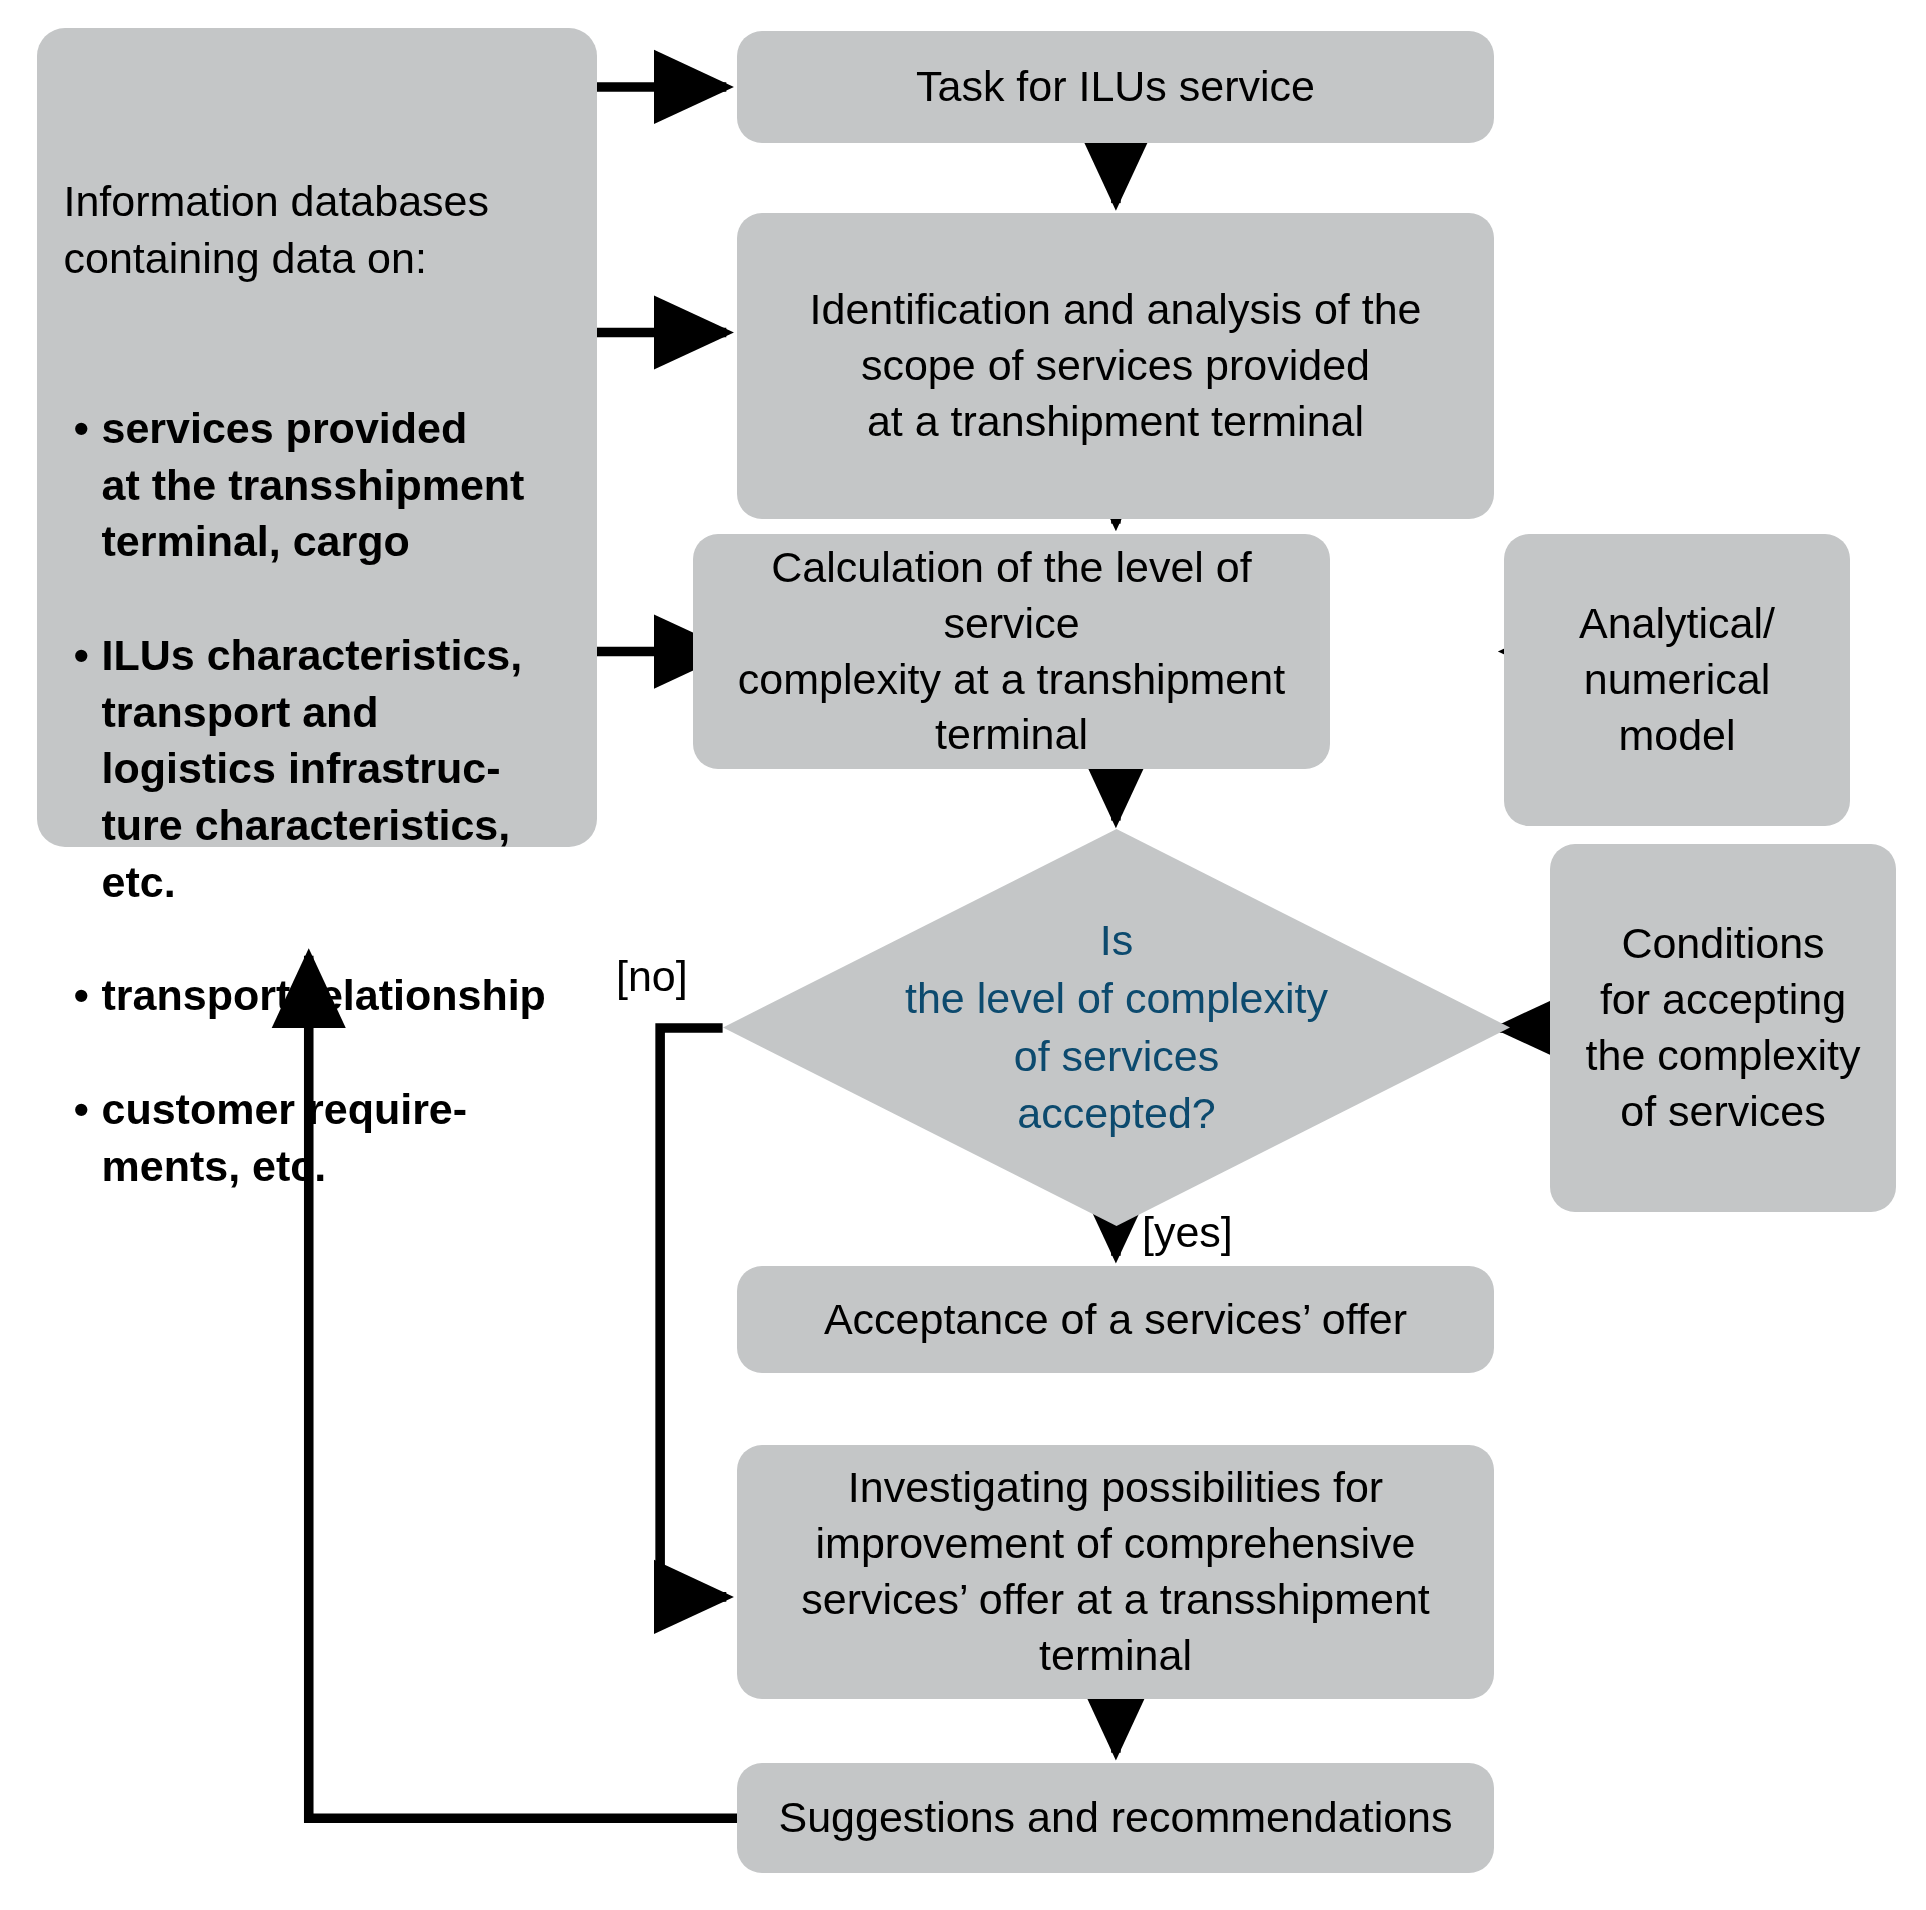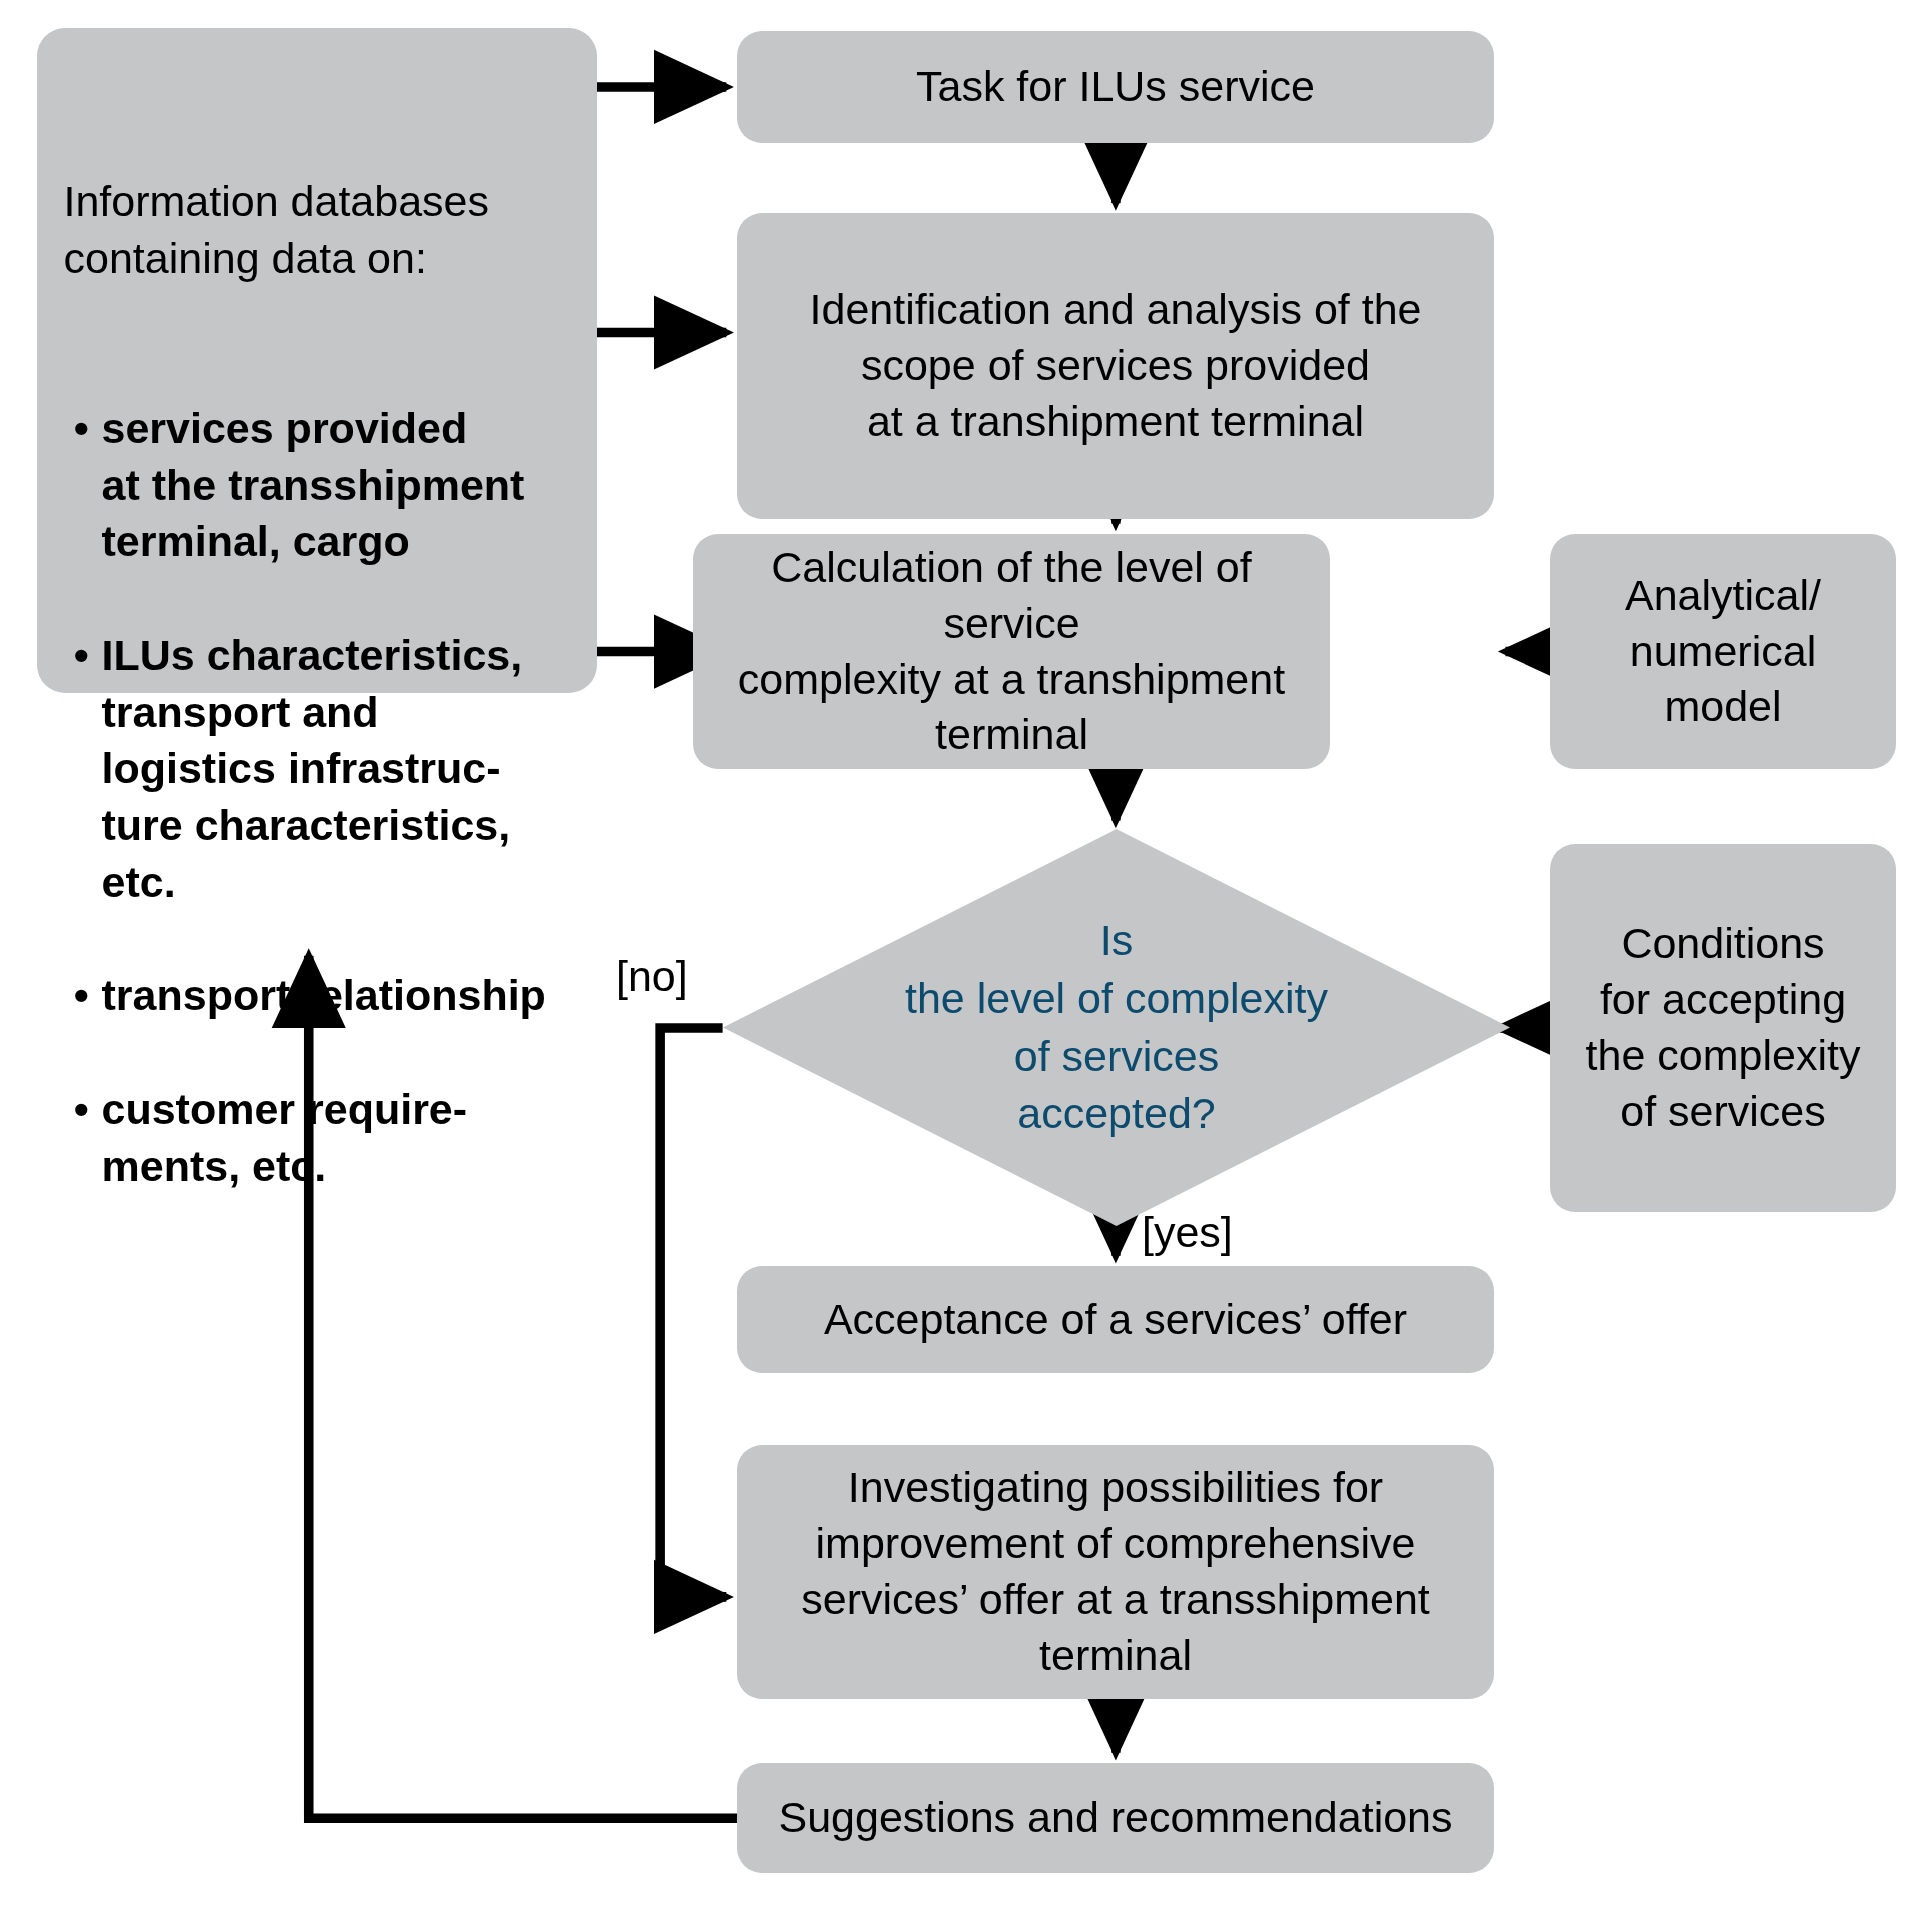--- a/index.html
+++ b/index.html
@@ -28,21 +28,21 @@
     line-height: 1.30;
     font-size: 43px;
     padding: 23px 19px;
     white-space: pre-line;
   }
   
   #db-box {
     left: 37px;
     top: 28px;
     width: 560px;
-    height: 665px;
+    height: 819px;
     border-radius: 28px;
     display: block;
     padding: 0;
   }
   #db-inner {
     position: absolute;
     left: 26.5px;
     top: 88px;
     width: 515px;
     font-size: 43px;
@@ -72,21 +72,21 @@
 
   
   #task-box        { left: 737px; top: 31px;   width: 757px; height: 112px; }
   #ident-box       { left: 737px; top: 213px;  width: 757px; height: 306px; }
   #calc-box        { left: 693px; top: 534px;  width: 637px; height: 235px; }
   #accept-box      { left: 737px; top: 1266px; width: 757px; height: 107px; }
   #investig-box    { left: 737px; top: 1445px; width: 757px; height: 254px; }
   #suggest-box     { left: 737px; top: 1763px; width: 757px; height: 110px; }
 
   
-  #model-box       { left: 1550px; top: 534px;  width: 346px; height: 235px; }
+  #model-box       { left: 1504px; top: 534px;  width: 346px; height: 292px; }
   #conditions-box  { left: 1550px; top: 844px; width: 346px; height: 368px; }
 
   
   #decision-wrap {
     position: absolute;
     left: 723px;
     top: 829px;
     width: 787px;
     height: 397px;
   }

